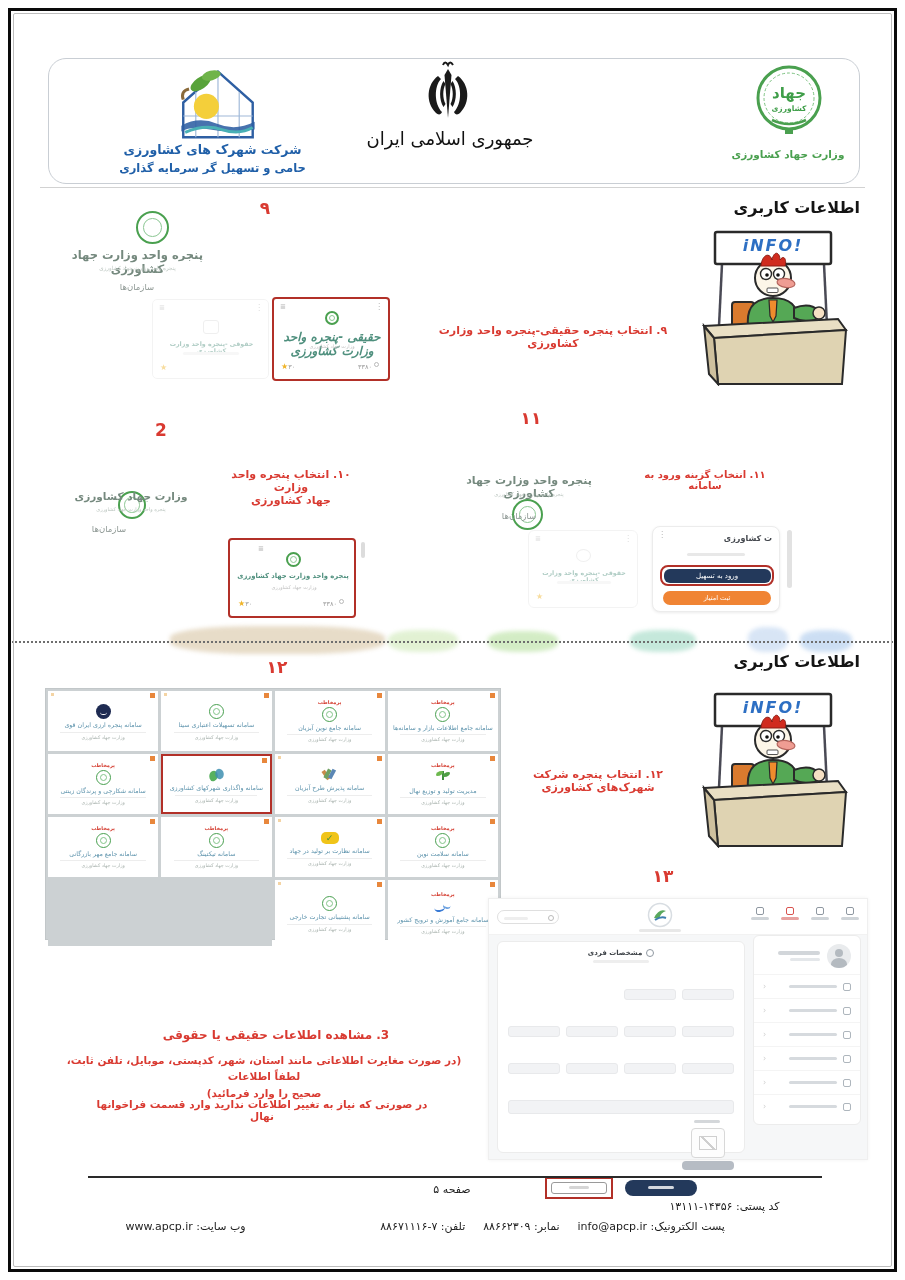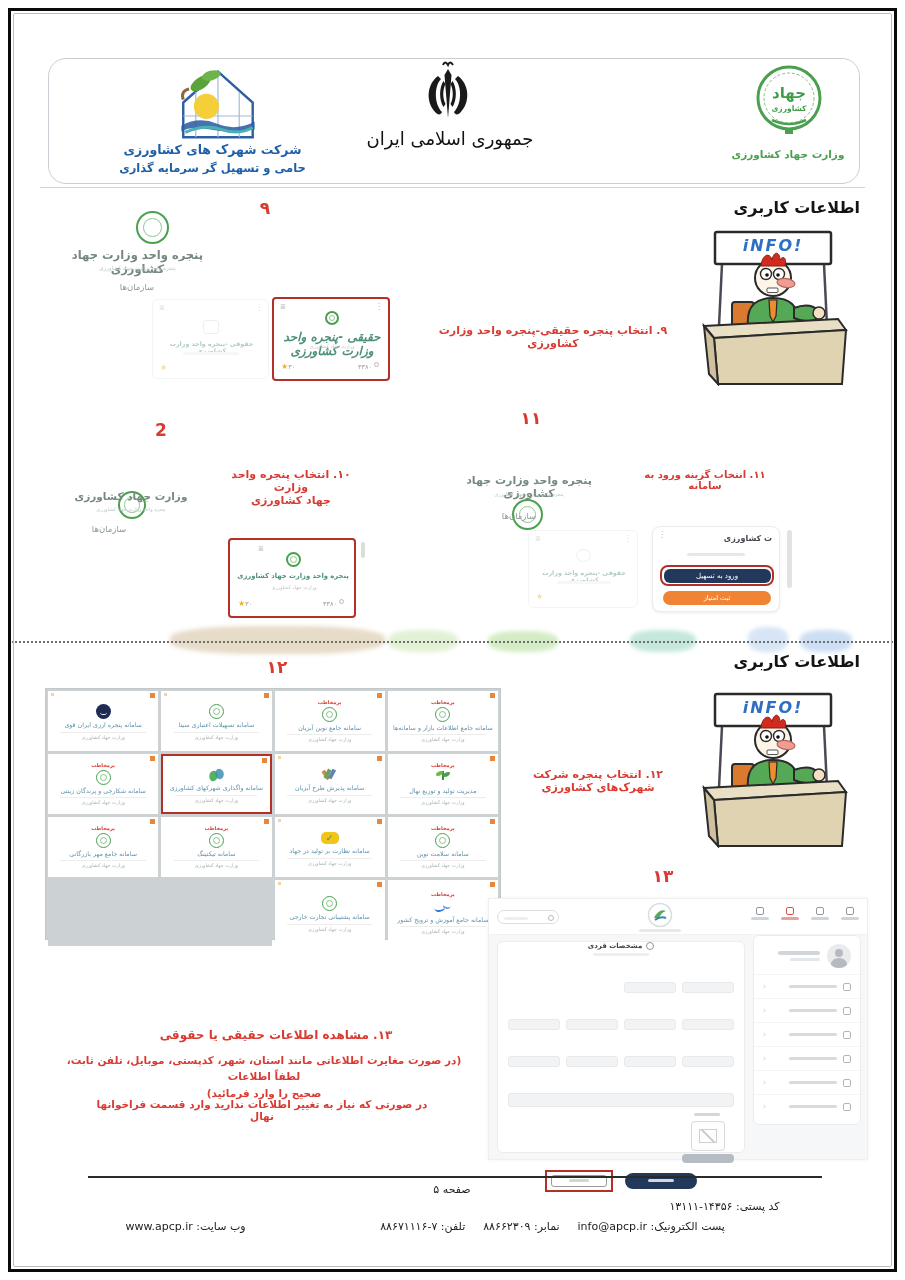--- a/index.html
+++ b/index.html
@@ -424,21 +424,21 @@
         </span>
       <span class="navitem">
           <span class="navic"></span>
           <span class="navbar"></span>
         </span>
     </div>
   </div>
   <div class="p-body"></div>
 
   <div class="pcard" style="left:8px;top:42px;width:248px;height:212px;">
-    <div style="display:flex;direction:rtl;justify-content:center;align-items:center;gap:4px;">
+    <div style="display:flex;direction:rtl;justify-content:center;align-items:center;gap:4px;margin-top:7px;">
       <span style="width:8px;height:8px;border:1.3px solid #8f98a1;border-radius:50%;"></span>
       <span style="font-size:7px;font-weight:bold;color:#3c4146;">مشخصات فردی</span>
     </div>
     <div style="width:56px;height:2.5px;background:#eee;border-radius:2px;margin:3px auto 0;"></div>
     <div class="frow">
       <span class="ffield"><span class="flabel"></span><span class="fbox" style="display:block;"></span></span>
       <span class="ffield"><span class="flabel"></span><span class="fbox" style="display:block;"></span></span>
       <span class="ffield"></span>
         <span class="ffield"></span>
     </div>
@@ -515,21 +515,21 @@
         <span class="schev">‹</span>
       </div>
     <div class="srow">
         <span class="sicon"></span>
         <span class="sbar"></span>
         <span class="schev">‹</span>
       </div>
   </div>
 </div>
 
-<div class="abs red" style="left:150px;top:1028px;width:252px;font-size:12px;">۱۳. مشاهده اطلاعات حقیقی یا حقوقی</div>
+<div class="abs red" style="left:150px;top:1028px;width:252px;font-size:12px;">3. مشاهده اطلاعات حقیقی یا حقوقی</div>
 <div class="abs red" style="left:58px;top:1052px;width:412px;font-size:10.5px;line-height:1.55;">(در صورت مغایرت اطلاعاتی مانند استان، شهر، کدپستی، موبایل، تلفن ثابت، لطفاً اطلاعات
 صحیح را وارد فرمائید)</div>
 <div class="abs red" style="left:90px;top:1098px;width:344px;font-size:10.5px;">در صورتی که نیاز به تغییر اطلاعات ندارید وارد قسمت فراخوانها نهال</div>
 
 <div class="abs" style="left:88px;top:1176px;width:734px;height:2px;background:#2a2a2a;"></div>
 <div class="abs fa" style="left:402px;top:1183px;width:100px;font-size:11px;color:#1d1d1d;">صفحه ۵</div>
 <div class="abs footer-row" style="left:88px;top:1200px;width:734px;">
   <span class="narrow">کد پستی: ۱۴۳۵۶-۱۳۱۱۱</span>
 </div>
 <div class="abs footer-row" style="left:88px;top:1220px;width:734px;">

